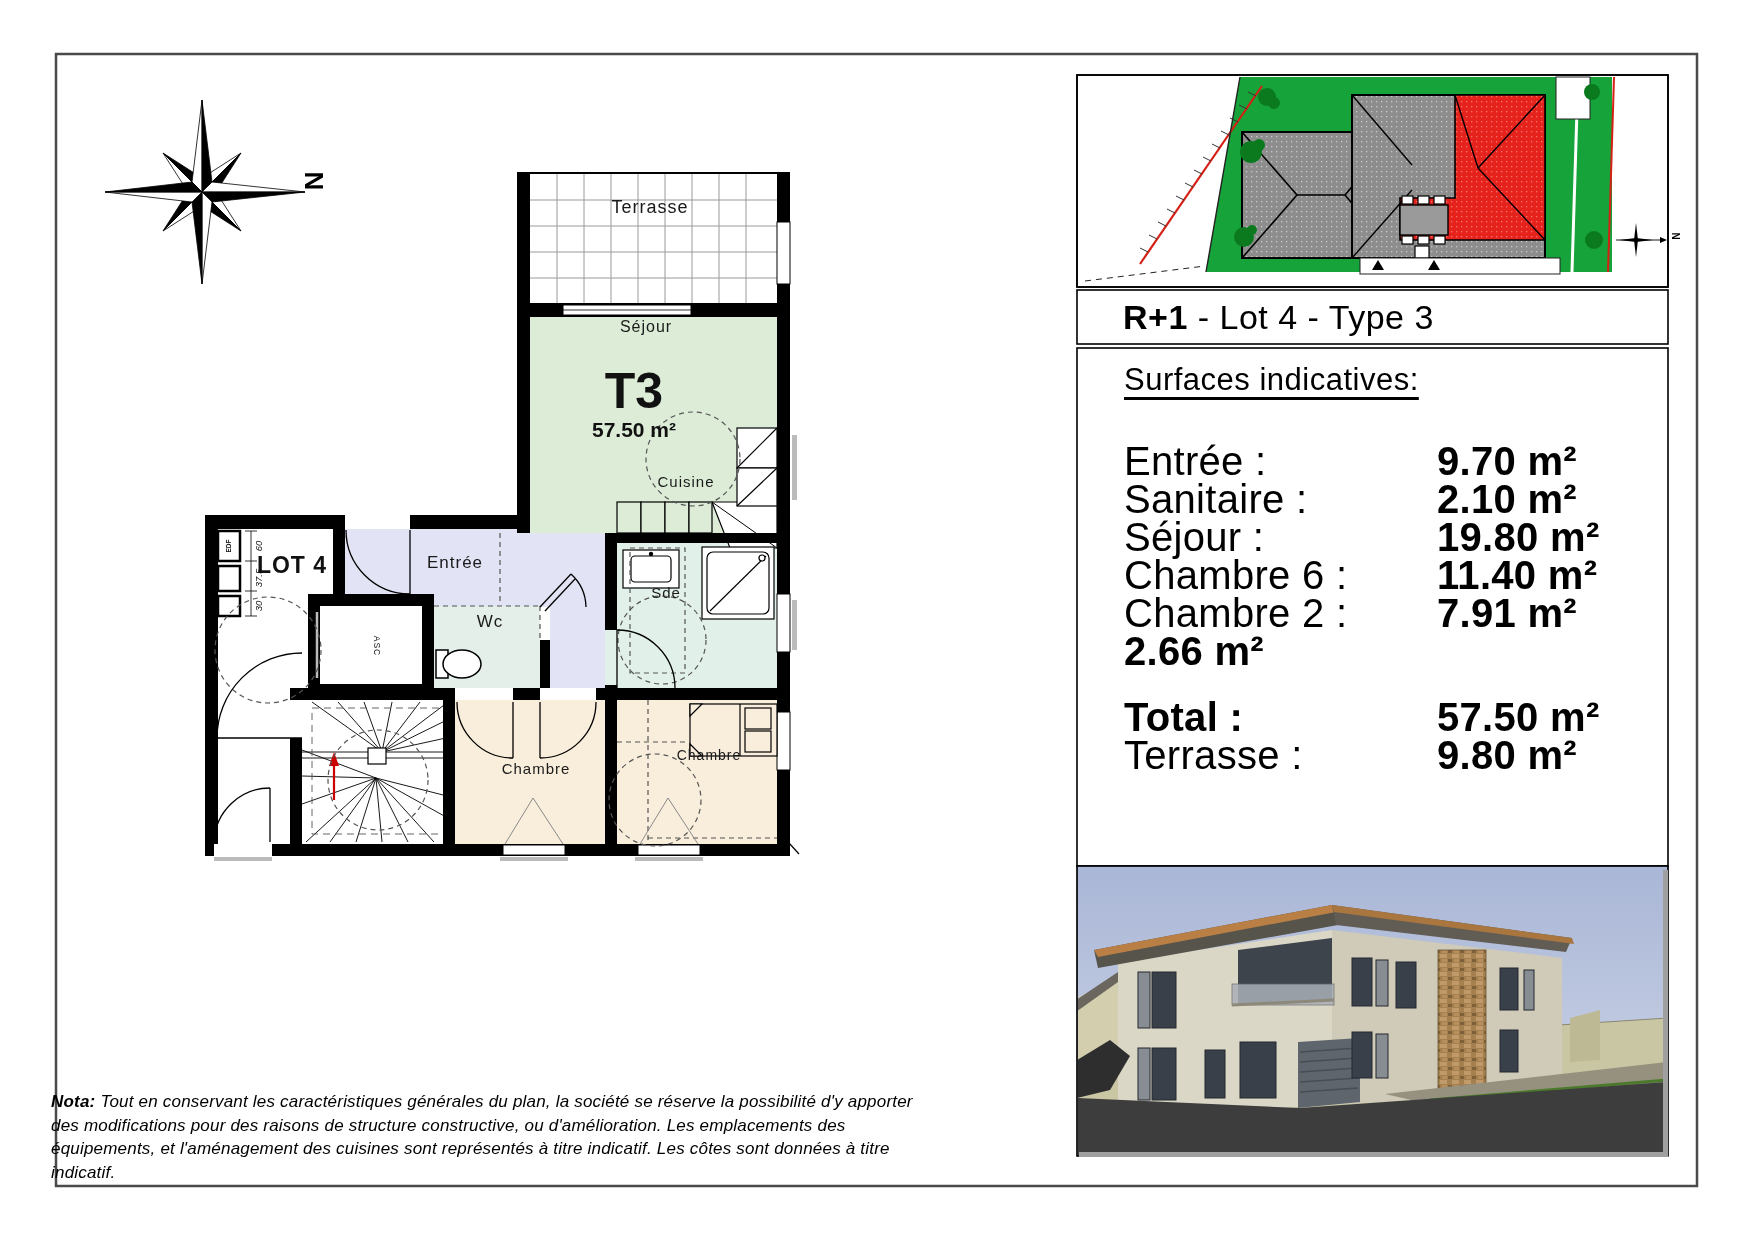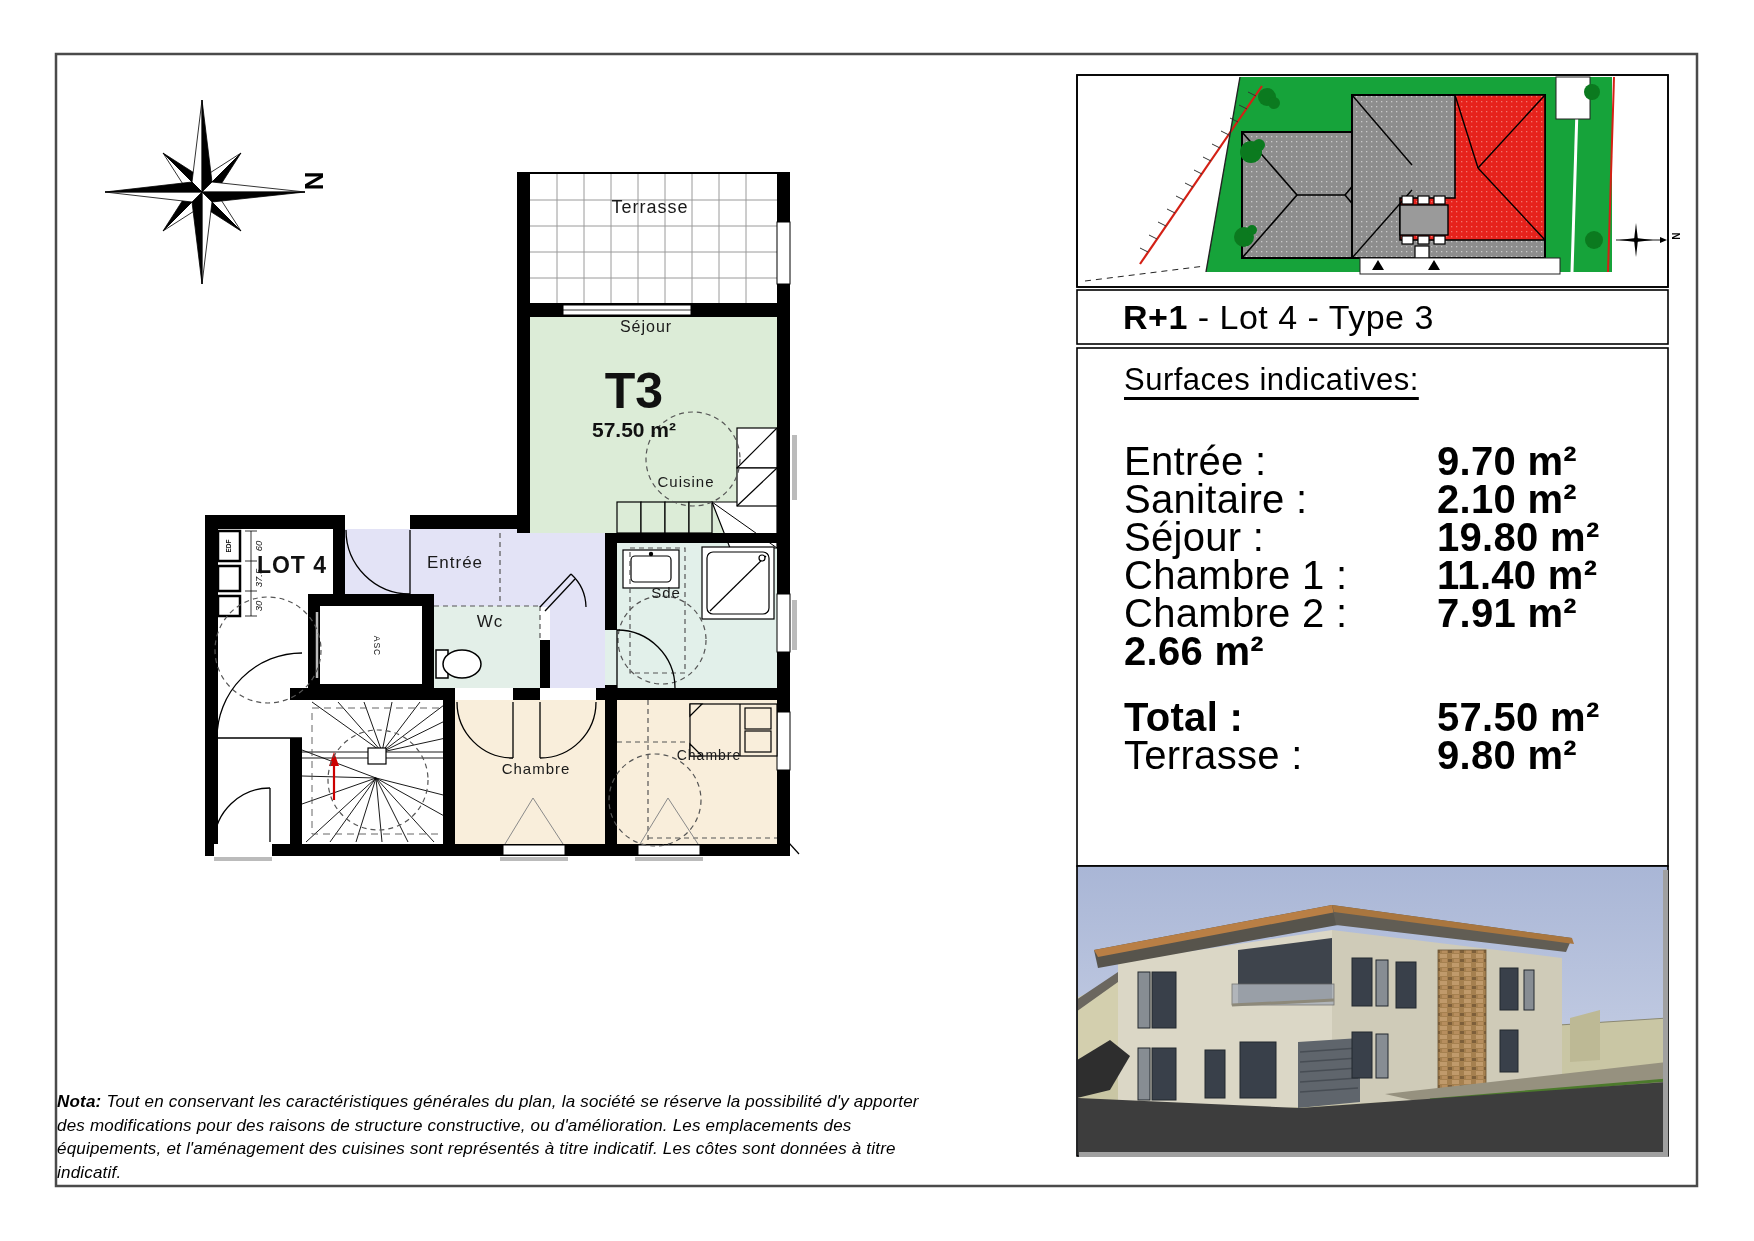--- a/index.html
+++ b/index.html
@@ -13,21 +13,21 @@
   .title-bar .b{font-weight:bold;}
   .surfaces{left:1077px;top:336px;width:591px;height:518px;box-sizing:border-box;
             padding:26px 20px 0 47px;}
   .surf-head{display:inline-block;font-size:31px;letter-spacing:.5px;
              text-decoration:underline;text-underline-offset:7px;margin-bottom:44px;}
   .srow{display:flex;font-size:40px;line-height:38px;letter-spacing:.3px;}
   .srow .lbl{width:313px;flex:0 0 313px;}
   .srow .val{font-weight:bold;}
   .totals{margin-top:28px;}
   .srow .lbl.bold{font-weight:bold;}
-  .nota{left:57px;top:1090px;width:884px;font-style:italic;font-size:17px;line-height:23.5px;
+  .nota{left:51px;top:1090px;width:884px;font-style:italic;font-size:17px;line-height:23.5px;
         letter-spacing:.2px;}
   .nota .b{font-weight:bold;}
 </style>
 </head>
 <body>
 
 <div class="page">
 
 <svg width="1754" height="1241" viewBox="0 0 1754 1241">
   <defs>
@@ -419,21 +419,21 @@
   </div>
   <div class="srow">
     <span class="lbl">Sanitaire :</span>
     <span class="val">2.10 m²</span>
   </div>
   <div class="srow">
     <span class="lbl">Séjour :</span>
     <span class="val">19.80 m²</span>
   </div>
   <div class="srow">
-    <span class="lbl">Chambre 1 :</span>
+    <span class="lbl">Chambre 6 :</span>
     <span class="val">11.40 m²</span>
   </div>
   <div class="srow">
     <span class="lbl">Chambre 2 :</span>
     <span class="val">7.91 m²</span>
   </div>
   <div class="srow">
     <span class="val">2.66 m²</span>
   </div>
   <div class="totals">

